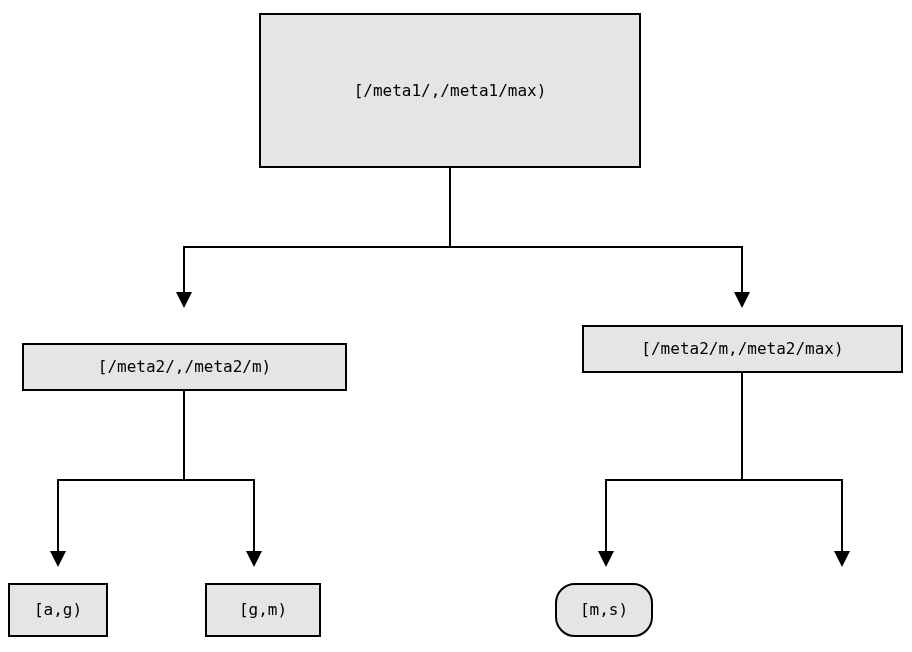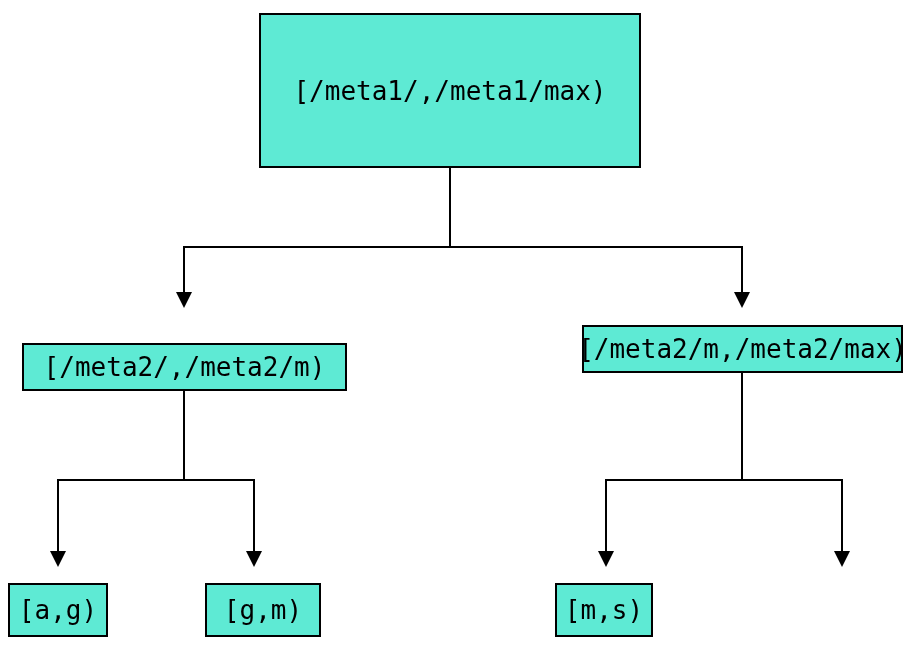--- a/index.html
+++ b/index.html
@@ -28,35 +28,35 @@
     stroke-width: 2;
   }
   .arrowhead {
     fill: #000000;
     stroke: none;
   }
   .node {
     position: absolute;
     box-sizing: border-box;
     border: 2px solid #000000;
-    background: #5eead4;
+    background: #e5e5e5;
     color: #000000;
     display: flex;
     align-items: center;
     justify-content: center;
-    font-size: 26px;
+    font-size: 16px;
     line-height: 1;
     white-space: nowrap;
   }
   .node-root      { left: 259px; top: 13px;  width: 382px; height: 155px; }
   .node-left      { left: 22px;  top: 343px; width: 325px; height: 48px; }
   .node-right     { left: 582px; top: 325px; width: 321px; height: 48px; }
   .node-leaf-ag   { left: 8px;   top: 583px; width: 100px; height: 54px; }
   .node-leaf-gm   { left: 205px; top: 583px; width: 116px;  height: 54px; }
-  .node-leaf-ms   { left: 555px; top: 583px; width: 98px;  height: 54px; }
+  .node-leaf-ms   { left: 555px; top: 583px; width: 98px;  height: 54px; border-radius: 20px; }
   .node-leaf-smax { left: 778px; top: 583px; width: 125px; height: 54px; }
 </style>
 </head>
 <body>
 
 <div class="canvas">
 
   <svg class="edges-svg" viewBox="0 0 912 652" aria-hidden="true">
 
     <g>

